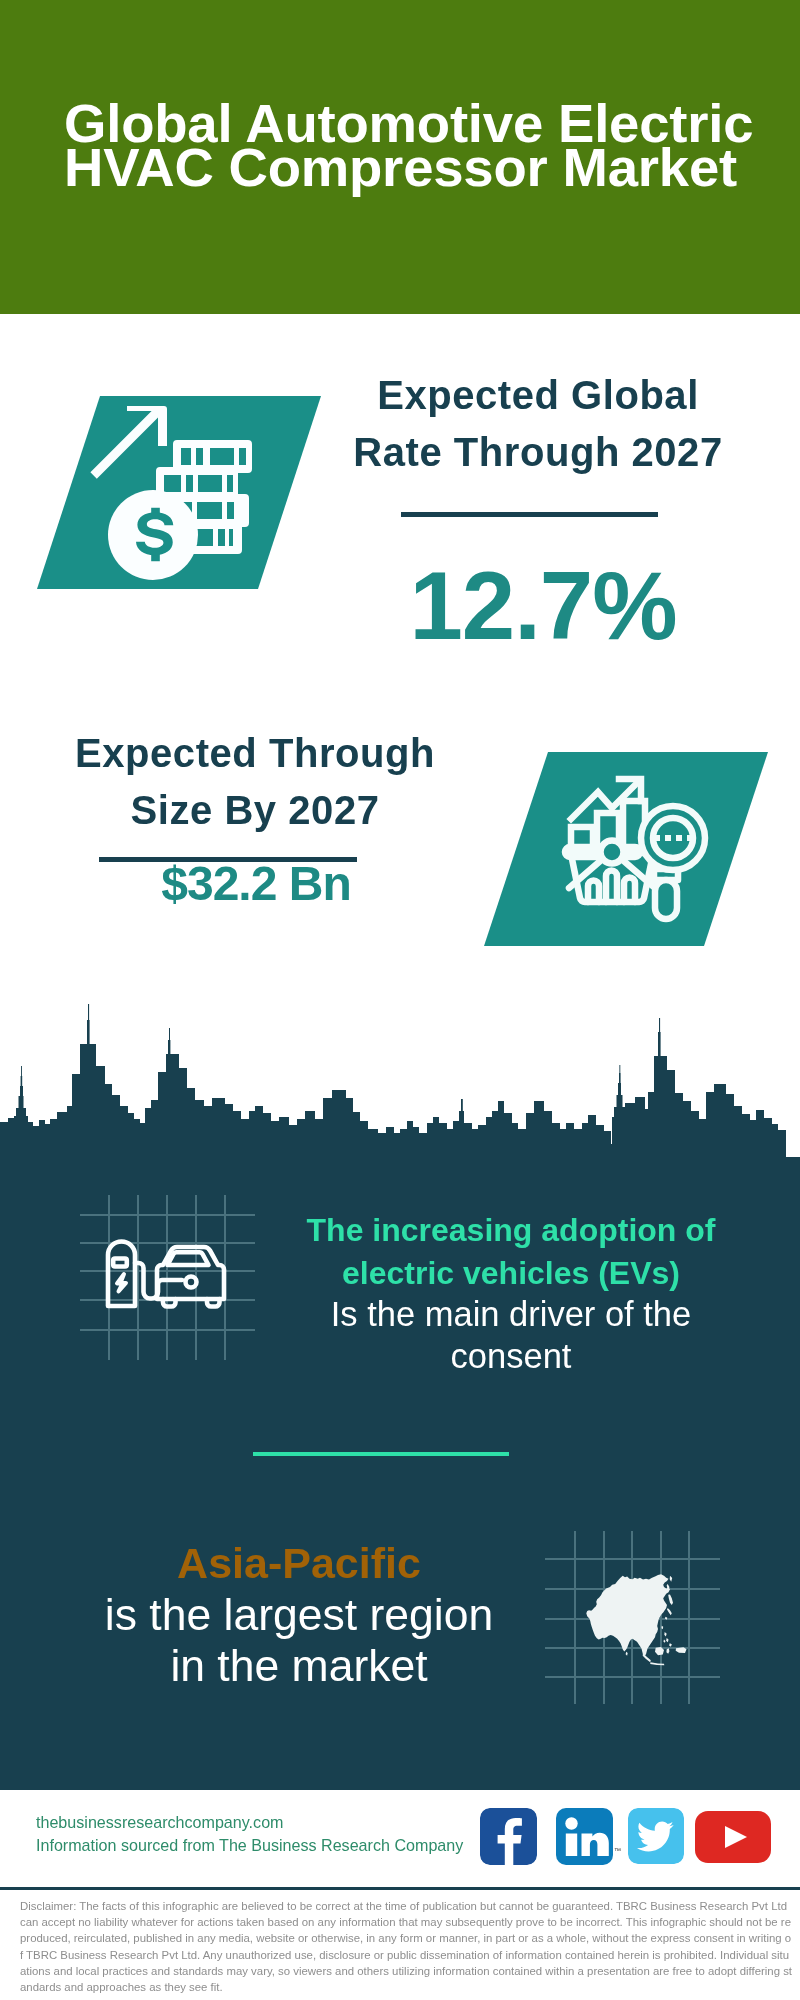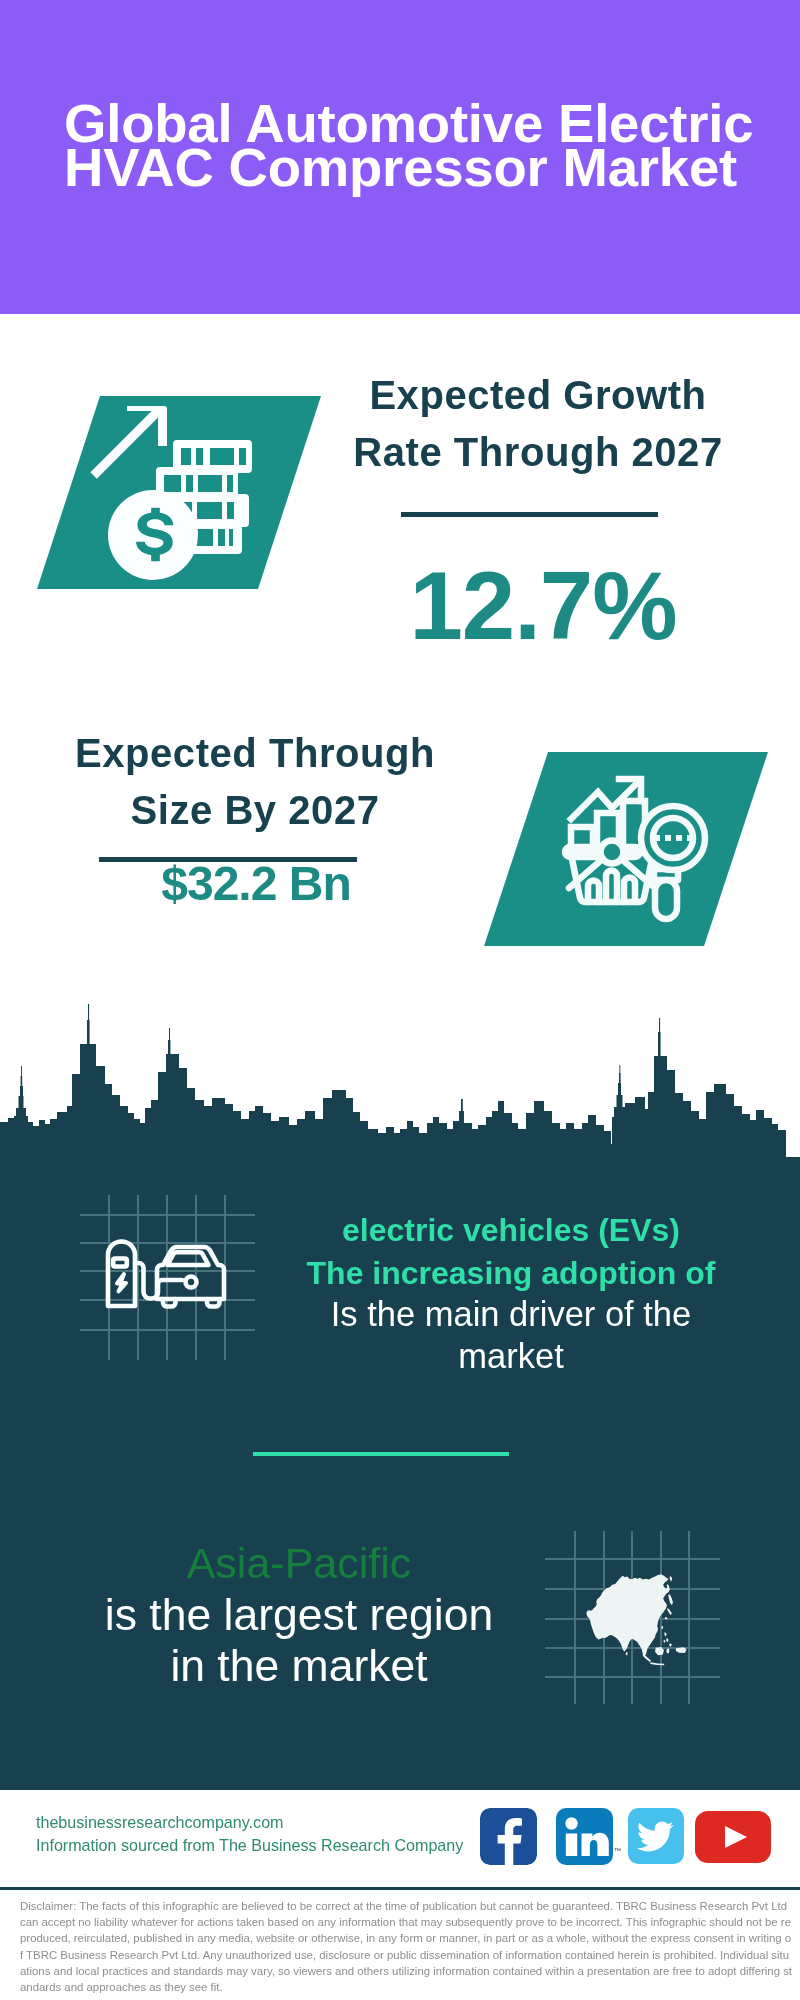--- a/index.html
+++ b/index.html
@@ -1,41 +1,41 @@
 <!DOCTYPE html>
 <html><head>
 <meta charset="utf-8">
 <style>
   html,body{margin:0;padding:0;}
   body{width:800px;height:2000px;background:#ffffff;font-family:"Liberation Sans",sans-serif;overflow:hidden;}
   .page{position:relative;width:800px;height:2000px;background:#ffffff;}
 
   
-  .header{position:absolute;left:0;top:0;width:800px;height:314px;background:#8b5cf6;}
+  .header{position:absolute;left:0;top:0;width:800px;height:314px;background:#4d7c0f;}
   .header .t1,.header .t2{position:absolute;left:64px;color:#ffffff;font-size:54.5px;font-weight:bold;letter-spacing:-0.2px;white-space:nowrap;}
   .header .t1{top:92px;}
   .header .t2{top:136px;}
 
   
   .mid{position:absolute;left:0;top:314px;width:800px;height:840px;background:#ffffff;}
 
   .para{position:absolute;}
 
   .stat-label{position:absolute;color:#18404F;font-size:40px;font-weight:bold;line-height:57px;text-align:center;white-space:nowrap;letter-spacing:0.55px;}
   .rule{position:absolute;background:#18404F;height:5px;}
   .bignum{position:absolute;color:#1E8A84;font-size:96px;font-weight:bold;text-align:center;letter-spacing:-1px;white-space:nowrap;}
 
   
   .dark{position:absolute;left:0;top:1157px;width:800px;height:630px;background:#18404F;}
   .skyline{position:absolute;left:0;top:1000px;width:800px;height:160px;}
 
   .msg{position:absolute;text-align:center;color:#ffffff;font-size:34.5px;line-height:41.5px;}
   .msg b{color:#2EE0A8;font-weight:bold;font-size:32px;}
   .msg2{position:absolute;text-align:center;color:#ffffff;font-size:44.5px;line-height:51px;}
-  .msg2 b{color:#15803d;font-weight:normal;font-size:43px;}
+  .msg2 b{color:#a16207;font-weight:bold;font-size:43px;}
 
   .divline{position:absolute;height:4px;background:#2EE0A8;}
 
   
   .footer{position:absolute;left:0;top:1787px;width:800px;height:100px;background:#ffffff;border-top:3px solid #18404F;}
   .src{position:absolute;left:36px;top:21px;color:#2E8C6A;font-size:16.1px;line-height:23px;}
   .social{position:absolute;top:16px;width:64px;height:64px;border-radius:10px;}
 
   .disc{position:absolute;left:0;top:1887px;width:800px;height:113px;background:#ffffff;border-top:3px solid #18404F;}
   .disc p{margin:0;padding:8px 6px 0 20px;color:#8e8e8e;font-size:11.4px;line-height:16.2px;text-align:left;word-break:break-all;}
@@ -74,21 +74,21 @@
         <rect x="113" y="192" width="25" height="30"></rect>
         <path d="M125.5,80 C94,80 73,95 73,116.5 C73,137.5 91,148 120.5,153.5 C138.5,157 148.5,160 148.5,168.5
                  C148.5,177 138.5,183 123,183 C107.5,183 95.5,176 94.5,165.5 H69 C70,189 91.5,204.5 122.5,204.5
                  C154.5,204.5 175.5,189 175.5,167 C175.5,145 157,135 127.5,129.5 C109.5,126 100.5,123 100.5,114.5
                  C100.5,106.5 110.5,100.5 125,100.5 C140,100.5 150.5,107.5 151.5,117.5 H177
                  C176,94.5 155.5,80 125.5,80 Z"></path>
       </g>
     </svg>
 
     <div class="stat-label" style="left:343px;top:53px;width:390px;">
-      <div>Expected Growth</div>
+      <div>Expected Global</div>
       <div>Rate Through 2027</div>
     </div>
     <div class="rule" style="left:401px;top:198px;width:257px;"></div>
     <div class="bignum" style="left:343px;top:237px;width:400px;">12.7%</div>
 
     <div class="stat-label" style="left:70px;top:411px;width:370px;">
       <div>Expected Through</div>
       <div>Size By 2027</div>
     </div>
     <div class="rule" style="left:99px;top:543px;width:258px;"></div>
@@ -135,24 +135,24 @@
     </svg>
 
   </div>
 
   <div class="dark"></div>
   <svg class="skyline" viewBox="0 1000 800 160" preserveAspectRatio="none">
     <path id="skypath" fill="#18404F" d="M0,1160 L0,1126 L14,1123 L20,1127 L30,1125 L44,1128 L52,1125 L74,1124 L110,1124 L150,1130 L190,1132 L230,1133 L270,1137 L310,1138 L350,1141 L390,1142 L430,1143 L470,1144 L510,1144 L550,1143 L590,1143 L630,1144 L670,1145 L710,1146 L750,1147 L786,1149 L786,1160 L800,1160 L786,1160 L0,1160 Z M0.0,1160 V1122 h8.0 V1160 z M8.0,1160 V1118 h7.0 V1160 z M15.0,1160 V1123 h5.0 V1160 z M20.0,1160 V1116 h8.0 V1160 z M28.0,1160 V1122 h5.0 V1160 z M33.0,1160 V1126 h6.0 V1160 z M39.0,1160 V1120 h6.0 V1160 z M45.0,1160 V1124 h5.0 V1160 z M14.0,1160 V1116 h3.6 V1160 z M16.0,1160 V1108 h10.0 V1160 z M18.5,1160 V1096 h5.0 V1160 z M20.0,1160 V1086 h3.0 V1160 z M20.6,1160 V1076 h1.6 V1160 z M21.0,1160 V1066 h0.9 V1160 z M50.0,1160 V1119 h7.0 V1160 z M57.0,1160 V1112 h10.0 V1160 z M67.0,1160 V1106 h5.0 V1160 z M72.0,1160 V1074 h8.0 V1160 z M80.0,1160 V1044 h16.0 V1160 z M96.0,1160 V1066 h9.0 V1160 z M87.0,1160 V1020 h2.6 V1160 z M88.0,1160 V1004 h1.1 V1160 z M105.0,1160 V1084 h7.0 V1160 z M112.0,1160 V1095 h8.0 V1160 z M120.0,1160 V1106 h8.0 V1160 z M128.0,1160 V1113 h6.0 V1160 z M134.0,1160 V1119 h6.0 V1160 z M140.0,1160 V1123 h5.0 V1160 z M145.0,1160 V1108 h6.0 V1160 z M151.0,1160 V1100 h7.0 V1160 z M158.0,1160 V1072 h8.0 V1160 z M166.0,1160 V1054 h13.0 V1160 z M179.0,1160 V1068 h8.0 V1160 z M168.0,1160 V1040 h2.4 V1160 z M169.0,1160 V1028 h1.0 V1160 z M187.0,1160 V1088 h8.0 V1160 z M195.0,1160 V1100 h9.0 V1160 z M204.0,1160 V1106 h8.0 V1160 z M212.0,1160 V1098 h13.0 V1160 z M225.0,1160 V1104 h8.0 V1160 z M233.0,1160 V1111 h8.0 V1160 z M241.0,1160 V1119 h8.0 V1160 z M249.0,1160 V1111 h6.0 V1160 z M255.0,1160 V1106 h8.0 V1160 z M263.0,1160 V1113 h8.0 V1160 z M271.0,1160 V1121 h8.0 V1160 z M279.0,1160 V1117 h10.0 V1160 z M289.0,1160 V1125 h8.0 V1160 z M297.0,1160 V1119 h8.0 V1160 z M305.0,1160 V1111 h10.0 V1160 z M315.0,1160 V1119 h8.0 V1160 z M323.0,1160 V1098 h9.0 V1160 z M332.0,1160 V1090 h14.0 V1160 z M346.0,1160 V1098 h7.0 V1160 z M353.0,1160 V1112 h7.0 V1160 z M360.0,1160 V1121 h8.0 V1160 z M368.0,1160 V1129 h10.0 V1160 z M378.0,1160 V1133 h8.0 V1160 z M386.0,1160 V1127 h8.0 V1160 z M394.0,1160 V1133 h6.0 V1160 z M400.0,1160 V1129 h7.0 V1160 z M407.0,1160 V1121 h6.0 V1160 z M413.0,1160 V1127 h6.0 V1160 z M419.0,1160 V1133 h8.0 V1160 z M427.0,1160 V1123 h6.0 V1160 z M433.0,1160 V1117 h6.0 V1160 z M439.0,1160 V1123 h8.0 V1160 z M447.0,1160 V1129 h6.0 V1160 z M453.0,1160 V1121 h6.0 V1160 z M459.0,1160 V1111 h5.0 V1160 z M461.0,1160 V1099 h1.8 V1160 z M464.0,1160 V1123 h8.0 V1160 z M472.0,1160 V1129 h6.0 V1160 z M478.0,1160 V1125 h8.0 V1160 z M486.0,1160 V1117 h6.0 V1160 z M492.0,1160 V1111 h6.0 V1160 z M498.0,1160 V1101 h6.0 V1160 z M504.0,1160 V1113 h8.0 V1160 z M512.0,1160 V1123 h6.0 V1160 z M518.0,1160 V1129 h8.0 V1160 z M526.0,1160 V1113 h8.0 V1160 z M534.0,1160 V1101 h10.0 V1160 z M544.0,1160 V1111 h8.0 V1160 z M552.0,1160 V1123 h8.0 V1160 z M560.0,1160 V1129 h6.0 V1160 z M566.0,1160 V1123 h8.0 V1160 z M574.0,1160 V1129 h8.0 V1160 z M582.0,1160 V1123 h6.0 V1160 z M588.0,1160 V1115 h8.0 V1160 z M596.0,1160 V1125 h8.0 V1160 z M604.0,1160 V1131 h7.0 V1160 z M612.0,1160 V1117 h4.0 V1160 z M614.0,1160 V1107 h11.0 V1160 z M616.5,1160 V1095 h6.0 V1160 z M618.0,1160 V1083 h3.0 V1160 z M619.0,1160 V1073 h1.6 V1160 z M619.4,1160 V1065 h0.9 V1160 z M625.0,1160 V1103 h10.0 V1160 z M635.0,1160 V1097 h10.0 V1160 z M645.0,1160 V1109 h8.0 V1160 z M653.0,1160 V1117 h6.0 V1160 z M648.0,1160 V1092 h6.0 V1160 z M654.0,1160 V1056 h13.0 V1160 z M667.0,1160 V1070 h8.0 V1160 z M658.0,1160 V1032 h2.6 V1160 z M659.0,1160 V1018 h1.1 V1160 z M675.0,1160 V1093 h8.0 V1160 z M683.0,1160 V1101 h8.0 V1160 z M691.0,1160 V1111 h8.0 V1160 z M699.0,1160 V1119 h8.0 V1160 z M706.0,1160 V1092 h8.0 V1160 z M714.0,1160 V1084 h12.0 V1160 z M726.0,1160 V1094 h8.0 V1160 z M734.0,1160 V1106 h8.0 V1160 z M742.0,1160 V1114 h8.0 V1160 z M750.0,1160 V1120 h6.0 V1160 z M756.0,1160 V1110 h8.0 V1160 z M764.0,1160 V1118 h8.0 V1160 z M772.0,1160 V1124 h6.0 V1160 z M778.0,1160 V1130 h8.0 V1160 z"></path>
   </svg>
 
   <div class="msg" style="left:296px;top:1209px;width:430px;">
+    <div><b>The increasing adoption of</b></div>
     <div><b>electric vehicles (EVs)</b></div>
-    <div><b>The increasing adoption of</b></div>
     <div>Is the main driver of the</div>
-    <div>market</div>
+    <div>consent</div>
   </div>
 
   <svg style="position:absolute;left:80px;top:1185px;width:180px;height:180px;overflow:visible" viewBox="0 0 180 180">
     <g stroke="#4a727e" stroke-width="2" fill="none">
       <path d="M29,10 V175 M58,10 V175 M87,10 V175 M116,10 V175 M145,10 V175"></path>
       <path d="M0,30 H175 M0,58 H175 M0,86 H175 M0,115 H175 M0,145 H175"></path>
     </g>
     <g fill="none" stroke="#fbfeff" stroke-width="4.6" stroke-linecap="round" stroke-linejoin="round">
       <path d="M28,121 V70 a13.5,13.5 0 0 1 27,0 v51 z"></path>
       <path d="M35,73.5 h10 a1.8,1.8 0 0 1 1.8,1.8 v4.4 a1.8,1.8 0 0 1 -1.8,1.8 h-10 a1.8,1.8 0 0 1 -1.8,-1.8 v-4.4 a1.8,1.8 0 0 1 1.8,-1.8 z"></path>

